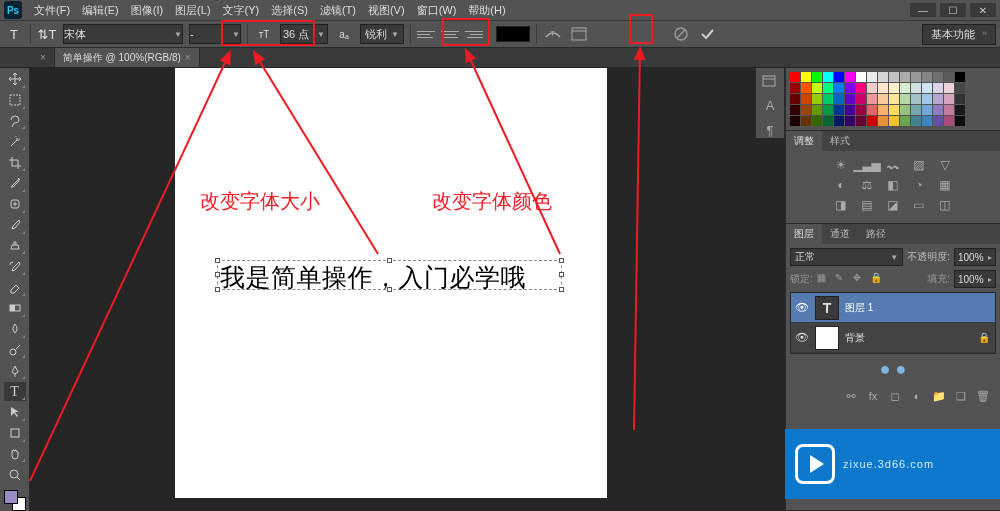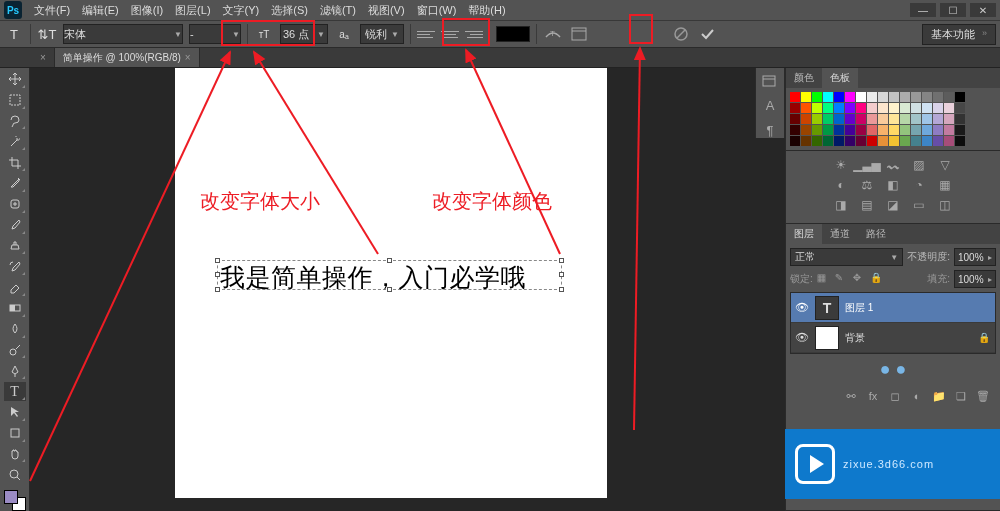--- a/index.html
+++ b/index.html
@@ -349,24 +349,20 @@
         <div class="t-handle" style="bottom:-3px;left:-3px"></div>
         <div class="t-handle" style="bottom:-3px;left:50%;margin-left:-3px"></div>
         <div class="t-handle" style="bottom:-3px;right:-3px"></div>
       </div>
     </div>
   </div>
 
   <div class="right-rail">
 
     <div class="panel">
-      <div class="panel-tabs">
-        <div class="ptab">颜色</div>
-        <div class="ptab active">色板</div>
-      </div>
       <div class="swatches-body">
         <div class="swatch-grid" id="swatch-grid">
             <div class="sw" style="background: rgb(255, 0, 0);"></div>
             <div class="sw" style="background: rgb(255, 255, 0);"></div>
             <div class="sw" style="background: rgb(0, 255, 0);"></div>
             <div class="sw" style="background: rgb(0, 255, 255);"></div>
             <div class="sw" style="background: rgb(0, 0, 255);"></div>
             <div class="sw" style="background: rgb(255, 0, 255);"></div>
             <div class="sw" style="background: rgb(255, 255, 255);"></div>
             <div class="sw" style="background: rgb(235, 235, 235);"></div>
@@ -440,20 +436,24 @@
             <div class="sw" style="background: rgb(69, 129, 142);"></div>
             <div class="sw" style="background: rgb(61, 133, 198);"></div>
             <div class="sw" style="background: rgb(103, 78, 167);"></div>
             <div class="sw" style="background: rgb(166, 77, 121);"></div>
             <div class="sw" style="background: rgb(13, 13, 13);"></div>
           </div>
       </div>
     </div>
 
     <div class="panel">
+      <div class="panel-tabs">
+        <div class="ptab active">调整</div>
+        <div class="ptab">样式</div>
+      </div>
       <div class="adj-body">
         <div class="adj-row">
           <div class="adj-icon">☀</div>
           <div class="adj-icon">▁▃▅</div>
           <div class="adj-icon">〰</div>
           <div class="adj-icon">▨</div>
           <div class="adj-icon">▽</div>
         </div>
         <div class="adj-row">
           <div class="adj-icon">◐</div>

